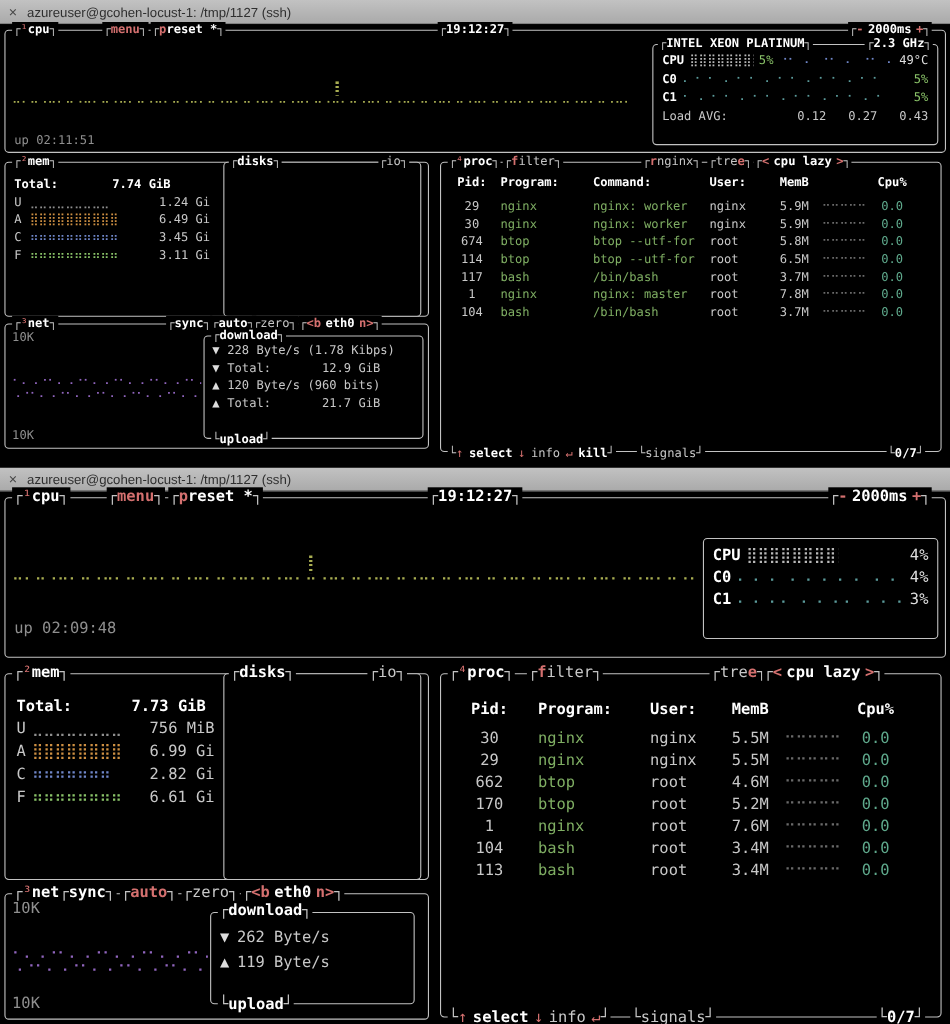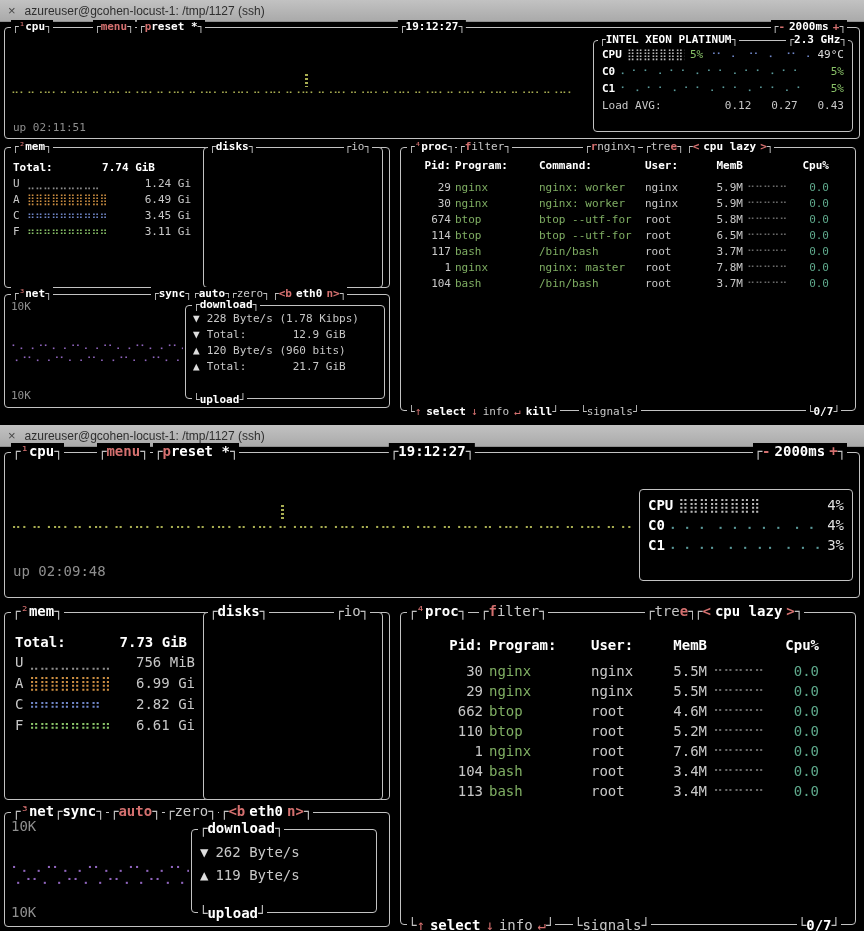--- a/index.html
+++ b/index.html
@@ -77,21 +77,21 @@
   .w2 .dlrow{height:23px}
   .pre{white-space:pre}
   
   .ptable{position:absolute;left:6px;right:22px}
   .w1 .ptable{top:10px}
   .w2 .ptable{top:22px}
   .prow{display:grid;align-items:center}
   .w1 .prow{grid-template-columns:44px 80px 102px 52px 42px 42px 36px;column-gap:4px;height:16px;line-height:16px}
   .w2 .prow{grid-template-columns:76px 96px 60px 50px 54px 46px;column-gap:6px;height:20px;line-height:20px}
   .phead{margin-bottom:6px}
-  .ar{text-align:right}
+  .ar{text-align:center}
   .pdots{overflow:hidden;white-space:nowrap}
   .pdots::after{content:"⠒⠒⠒⠒⠒";color:#6a6a6a}
   .kchip span{margin-right:5px}
   .kchip span:last-child{margin-right:0}
 </style>
 </head>
 <body>
 
 <div id="screen">
 
@@ -434,21 +434,21 @@
             </div>
             <div class="prow">
               <span class="ar">662</span>
               <span class="pgrn">btop</span>
               <span>root</span>
               <span class="ar">4.6M</span>
               <span class="pdots"></span>
               <span class="teal ar">0.0</span>
             </div>
             <div class="prow">
-              <span class="ar">110</span>
+              <span class="ar">170</span>
               <span class="pgrn">btop</span>
               <span>root</span>
               <span class="ar">5.2M</span>
               <span class="pdots"></span>
               <span class="teal ar">0.0</span>
             </div>
             <div class="prow">
               <span class="ar">1</span>
               <span class="pgrn">nginx</span>
               <span>root</span>

